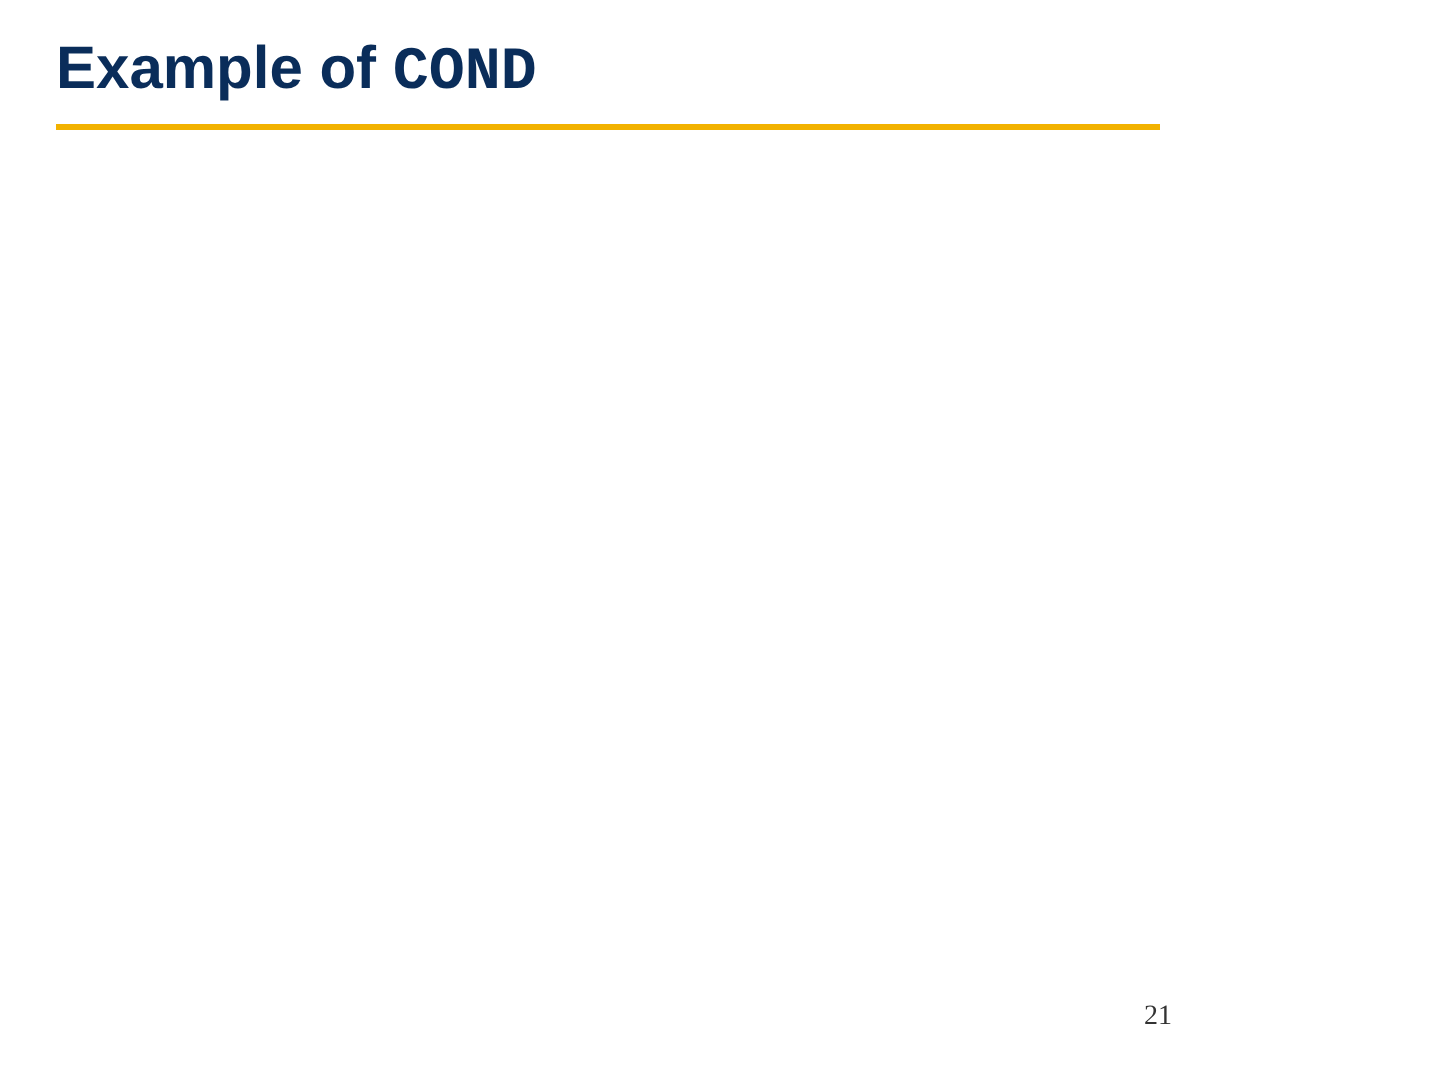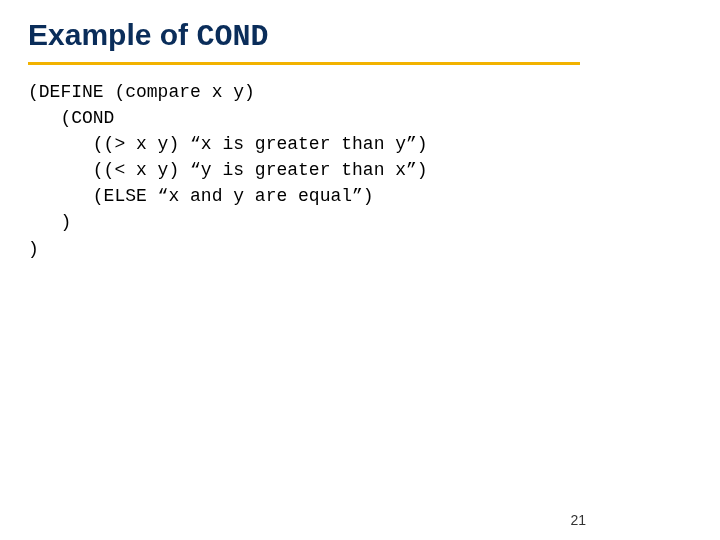--- a/index.html
+++ b/index.html
@@ -40,38 +40,31 @@
   .code {
     font-family: "Courier New", Courier, monospace;
     font-size: 18px;
     line-height: 1.45;
     color: #000000;
     white-space: pre;
   }
   .page-num {
     position: absolute;
     right: 22px;
-    bottom: 12px;
+    bottom: 23px;
     font-size: 14px;
     color: #333333;
-    font-family: Liberation Sans, sans-serif;
+    font-family: Liberation Serif, serif;
   }
 </style>
 </head>
 <body>
 
 <div class="slide">
 
   <h1 class="title"><span>Example of </span><span class="mono">COND</span></h1>
 
   <hr class="rule">
 
-  <div class="code"><span>(DEFINE (compare x y)</span>
-<span>   (COND</span>
-<span>      ((&gt; x y) “x is greater than y”)</span>
-<span>      ((&lt; x y) “y is greater than x”)</span>
-<span>      (ELSE “x and y are equal”)</span>
-<span>   )</span>
-<span>)</span></div>
 
   <div class="page-num">21</div>
 
 </div>
 
 </body></html>

